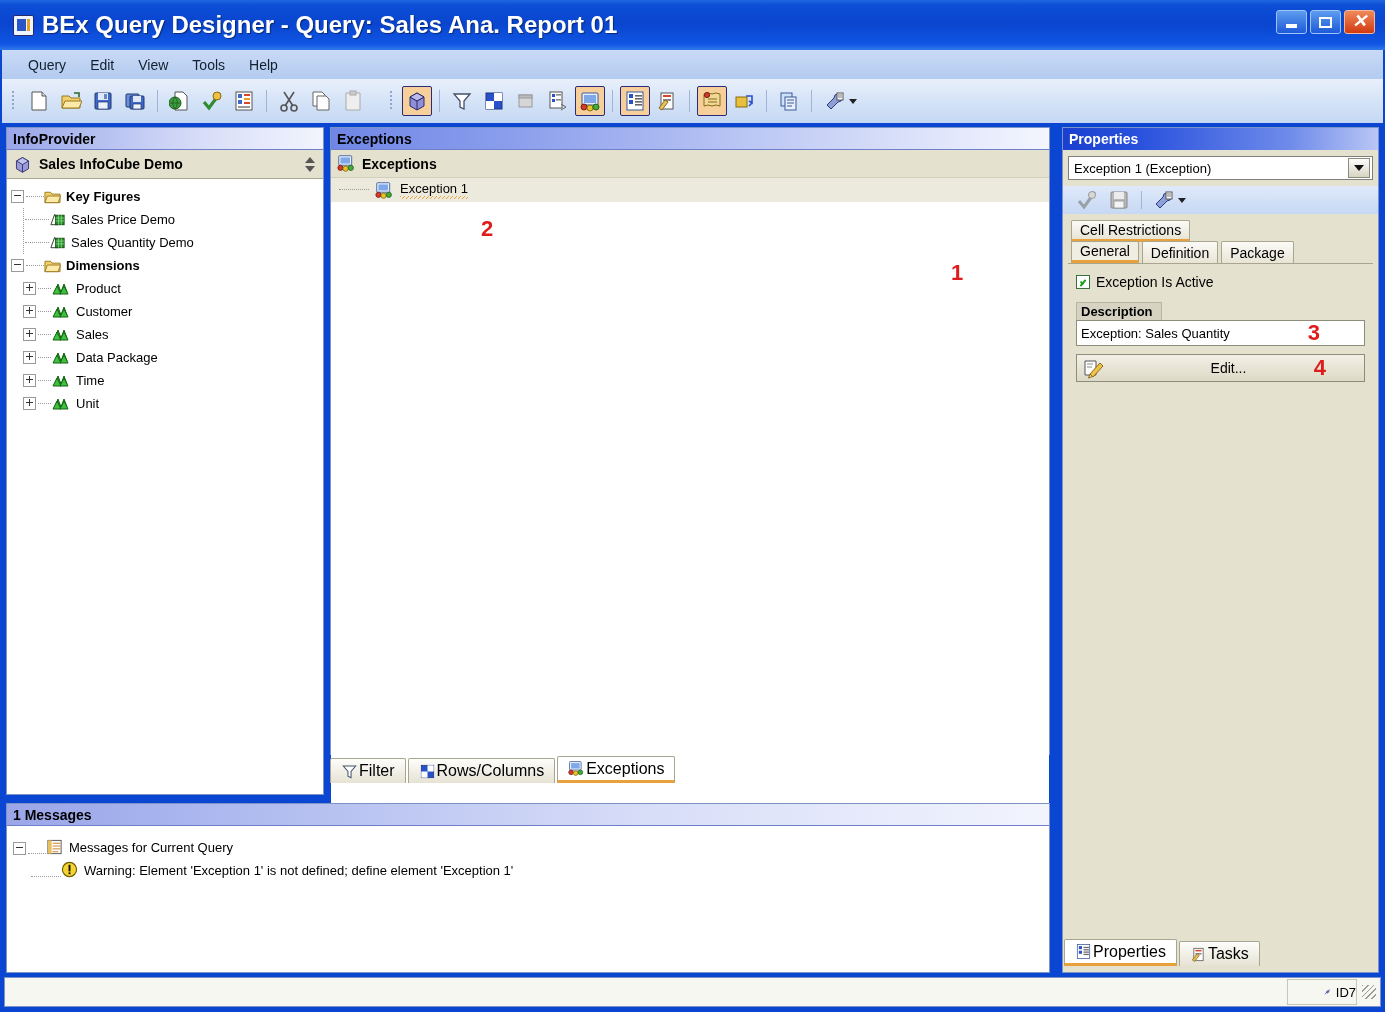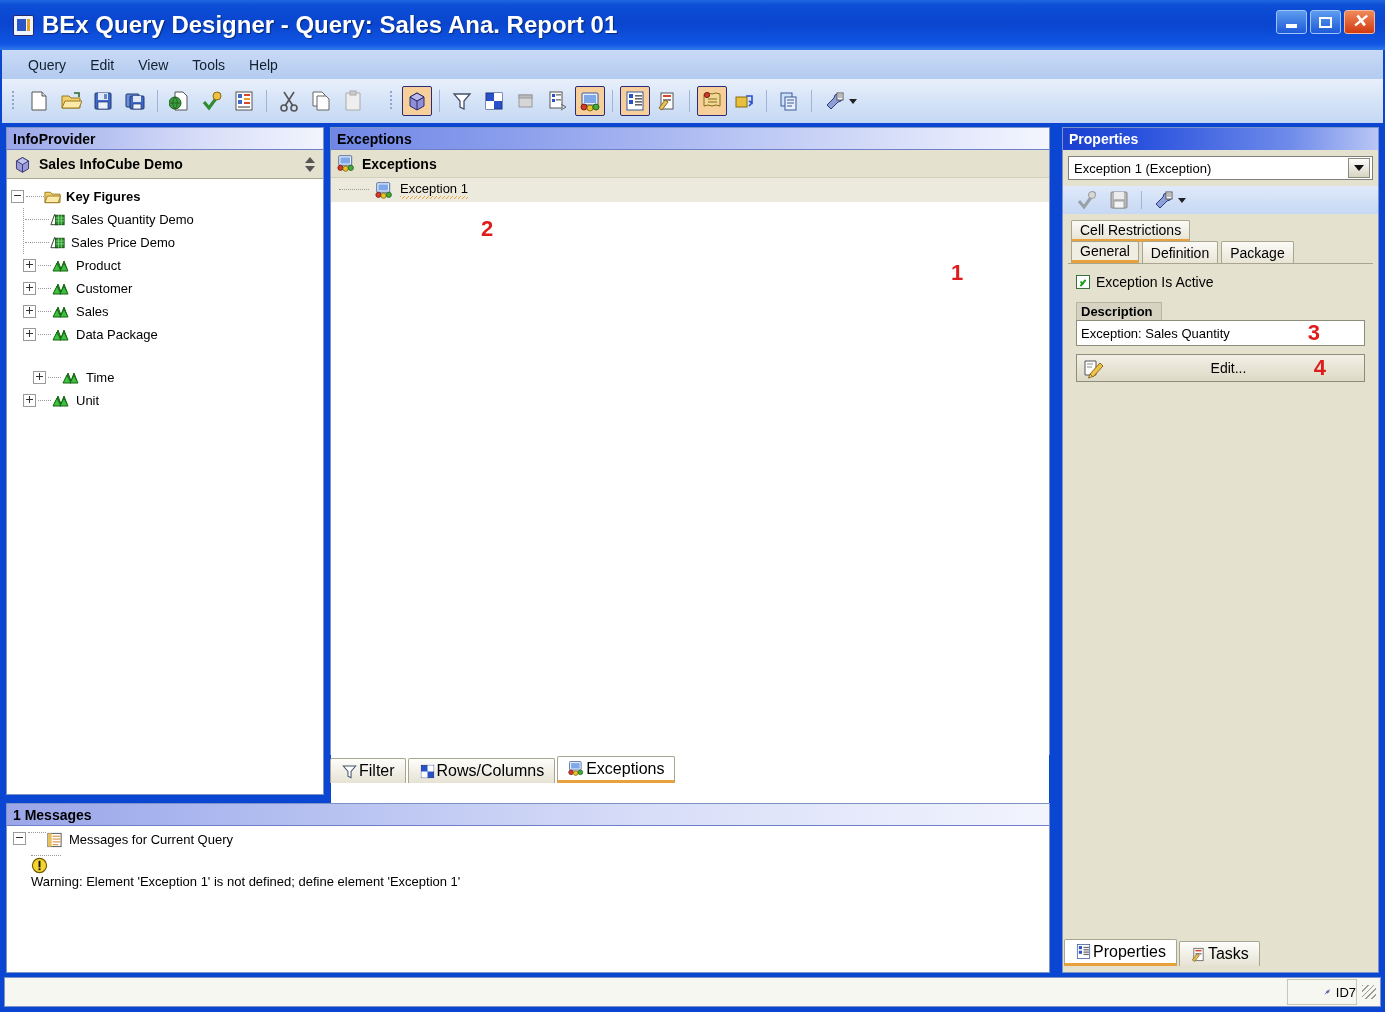--- a/index.html
+++ b/index.html
@@ -136,21 +136,21 @@
   .tab.active{
     background:#fff;border-bottom:3px solid #e9a13b;height:27px;
   }
 
   
   #messages{
     position:absolute;left:6px;top:803px;width:1044px;height:170px;
     background:#fff;border:1px solid #7c93c6;box-sizing:border-box;
   }
   .msg-body{padding:6px 0 0 6px;font-size:13px;}
-  .msg-row{display:flex;align-items:flex-start;height:23px;white-space:nowrap;}
+  .msg-row{display:flex;align-items:flex-end;height:23px;white-space:nowrap;}
 
   
   #properties{
     position:absolute;left:1062px;top:127px;width:317px;height:846px;
     background:#e4e1cf;border:1px solid #7c93c6;box-sizing:border-box;
   }
   .prop-hdr{
     height:22px;
     background:linear-gradient(to right,#1b3fd0 0%,#2a52dd 25%,#6f8bea 72%,#b9c6f5 100%);
     display:flex;align-items:center;padding-left:6px;box-sizing:border-box;
@@ -478,34 +478,43 @@
       </div>
 
       <div class="tnode" style="padding-left:16px;">
         <span class="vline" style="height:23px;"></span>
         <span class="dots" style="width:24px;"></span>
         <svg class="ic" viewBox="0 0 18 15">
           <path d="M2 13 L6 2 L10 13 Z" fill="#fff" stroke="#333"></path>
           <rect x="7" y="3" width="9" height="10" fill="#2a8c2a" stroke="#114f11"></rect>
           <path d="M7 6 h9 M7 9 h9 M10 3 v10 M13 3 v10" stroke="#8fe08f" stroke-width=".8"></path>
         </svg>
-        <span>Sales Quantity Demo</span>
+        <span>Sales Price Demo</span>
       </div>
 
       <div class="tnode" style="padding-left:16px;">
         <span class="vline" style="height:23px;"></span>
         <span class="dots" style="width:24px;"></span>
         <svg class="ic" viewBox="0 0 18 15">
           <path d="M2 13 L6 2 L10 13 Z" fill="#fff" stroke="#333"></path>
           <rect x="7" y="3" width="9" height="10" fill="#2a8c2a" stroke="#114f11"></rect>
           <path d="M7 6 h9 M7 9 h9 M10 3 v10 M13 3 v10" stroke="#8fe08f" stroke-width=".8"></path>
         </svg>
-        <span>Sales Price Demo</span>
-      </div>
-
+        <span>Sales Quantity Demo</span>
+      </div>
+
+      <div class="tnode">
+        <span class="pm"></span>
+        <span class="dots"></span>
+        <svg class="ic" viewBox="0 0 18 15">
+          <path d="M1 3 h6 l1.5 2 H17 v9 H1 Z" fill="#f2cf6a" stroke="#9a7a20"></path>
+          <path d="M1 14 l2.5 -7 H17.5 L15 14 Z" fill="#fde9a8" stroke="#9a7a20"></path>
+        </svg>
+        <span class="lbl-b">Dimensions</span>
+      </div>
 
       <div class="tnode" style="padding-left:16px;">
         <span class="pm plus"></span>
         <span class="dots sm"></span>
         <svg class="ic" style="width:20px;" viewBox="0 0 20 15">
           <path d="M4 11 L7 3 L10 11 Z" fill="#2ea02e" stroke="#126512"></path>
           <path d="M2 13 L6 5 L10 13 Z" fill="#3fc03f" stroke="#126512"></path>
           <path d="M10 11 L13 3 L16 11 Z" fill="#2ea02e" stroke="#126512"></path>
           <path d="M9 13 L13 5 L17 13 Z" fill="#3fc03f" stroke="#126512"></path>
         </svg>
@@ -537,21 +546,21 @@
         <span class="pm plus"></span>
         <span class="dots sm"></span>
         <svg class="ic" style="width:20px;" viewBox="0 0 20 15">
           <path d="M4 11 L7 3 L10 11 Z" fill="#2ea02e" stroke="#126512"></path>
           <path d="M2 13 L6 5 L10 13 Z" fill="#3fc03f" stroke="#126512"></path>
           <path d="M10 11 L13 3 L16 11 Z" fill="#2ea02e" stroke="#126512"></path>
           <path d="M9 13 L13 5 L17 13 Z" fill="#3fc03f" stroke="#126512"></path>
         </svg>
         <span>Data Package</span>
       </div>
-      <div class="tnode" style="padding-left:26px;margin-top:20px;">
+      <div class="tnode" style="padding-left:16px;">
         <span class="pm plus"></span>
         <span class="dots sm"></span>
         <svg class="ic" style="width:20px;" viewBox="0 0 20 15">
           <path d="M4 11 L7 3 L10 11 Z" fill="#2ea02e" stroke="#126512"></path>
           <path d="M2 13 L6 5 L10 13 Z" fill="#3fc03f" stroke="#126512"></path>
           <path d="M10 11 L13 3 L16 11 Z" fill="#2ea02e" stroke="#126512"></path>
           <path d="M9 13 L13 5 L17 13 Z" fill="#3fc03f" stroke="#126512"></path>
         </svg>
         <span>Time</span>
       </div>
@@ -636,21 +645,21 @@
       <div class="msg-row">
         <span class="pm"></span>
         <span class="dots"></span>
         <svg style="width:17px;height:16px;flex:0 0 auto;margin-right:6px;" viewBox="0 0 18 16">
           <rect x="2" y="1" width="14" height="14" fill="#fff" stroke="#555"></rect>
           <rect x="2" y="1" width="4" height="14" fill="#e8c060"></rect>
           <path d="M7 4 h8 M7 7 h8 M7 10 h8 M7 13 h6" stroke="#d07a20"></path>
         </svg>
         <span>Messages for Current Query</span>
       </div>
-      <div class="msg-row" style="padding-left:18px;flex-direction:column;">
+      <div class="msg-row" style="padding-left:18px;">
         <span class="dots" style="width:30px;"></span>
         <svg style="width:17px;height:17px;flex:0 0 auto;margin-right:6px;" viewBox="0 0 18 18">
           <circle cx="9" cy="9" r="7.5" fill="#f5d330" stroke="#6a5a00" stroke-width="1.2"></circle>
           <rect x="8" y="4" width="2" height="7" fill="#111"></rect>
           <rect x="8" y="12" width="2" height="2" fill="#111"></rect>
         </svg>
         <span>Warning: Element 'Exception 1' is not defined; define element 'Exception 1'</span>
       </div>
     </div>
   </div>

